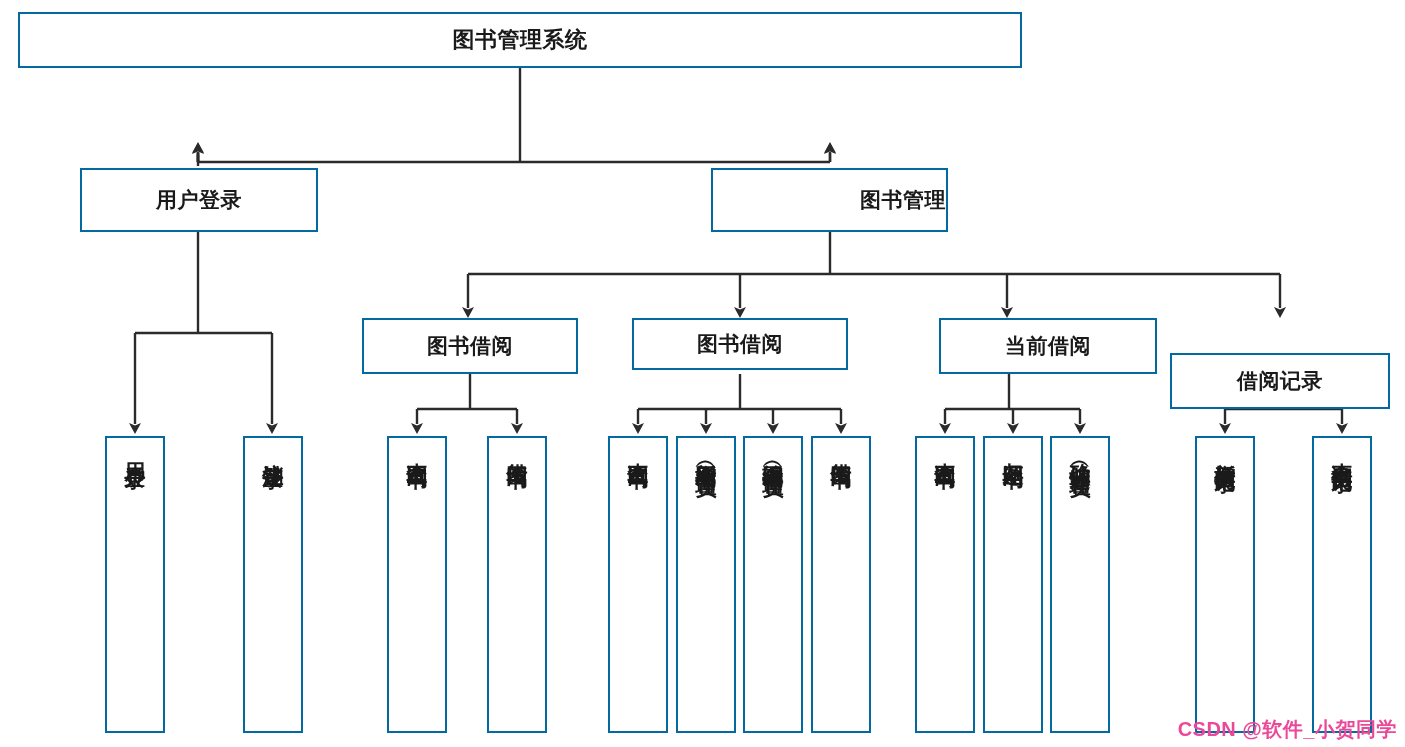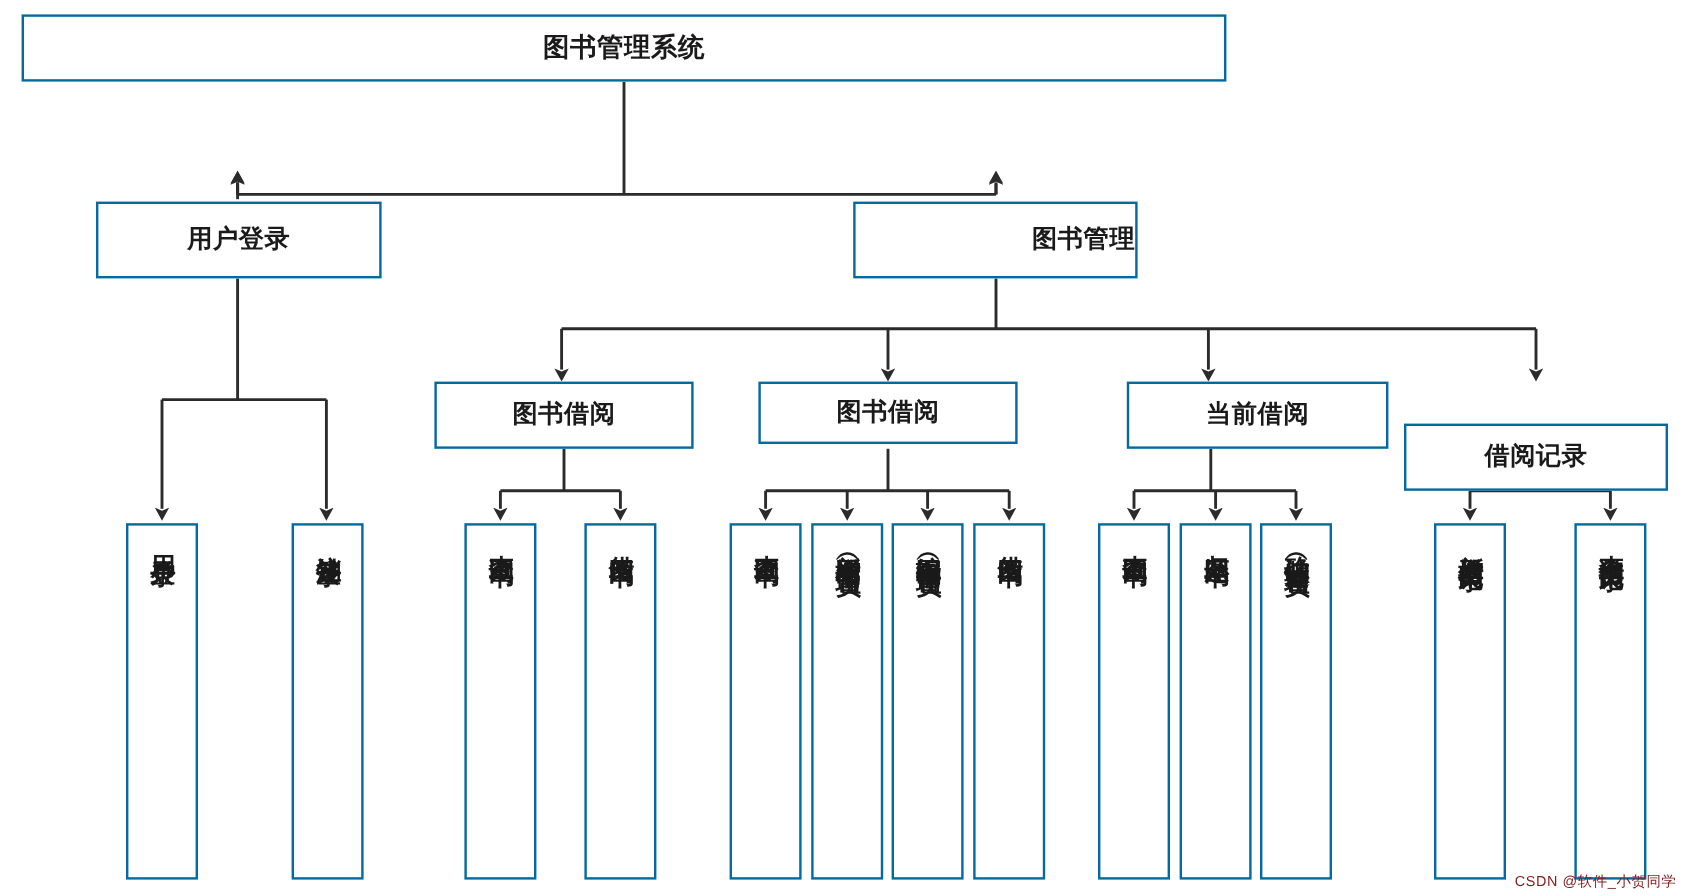--- a/index.html
+++ b/index.html
@@ -60,24 +60,25 @@
     text-orientation: upright;
     font-size: 21px;
     line-height: 1.05;
     letter-spacing: 2px;
     max-height: 282px;
   }
   #watermark {
     position: absolute;
     right: 8px;
     bottom: 4px;
-    font-size: 12px;
-    color: #7f1d1d;
+    font-size: 20px;
+    color: #ec4899;
     white-space: nowrap;
     letter-spacing: 0.5px;
+    font-weight: bold;
   }
 </style>
 </head>
 <body>
 
 <div id="canvas">
 
   <svg id="wires" viewBox="0 0 1405 747">
     <defs>
       <marker id="arrow" markerWidth="11" markerHeight="12" refX="1" refY="6" orient="auto" markerUnits="userSpaceOnUse">

